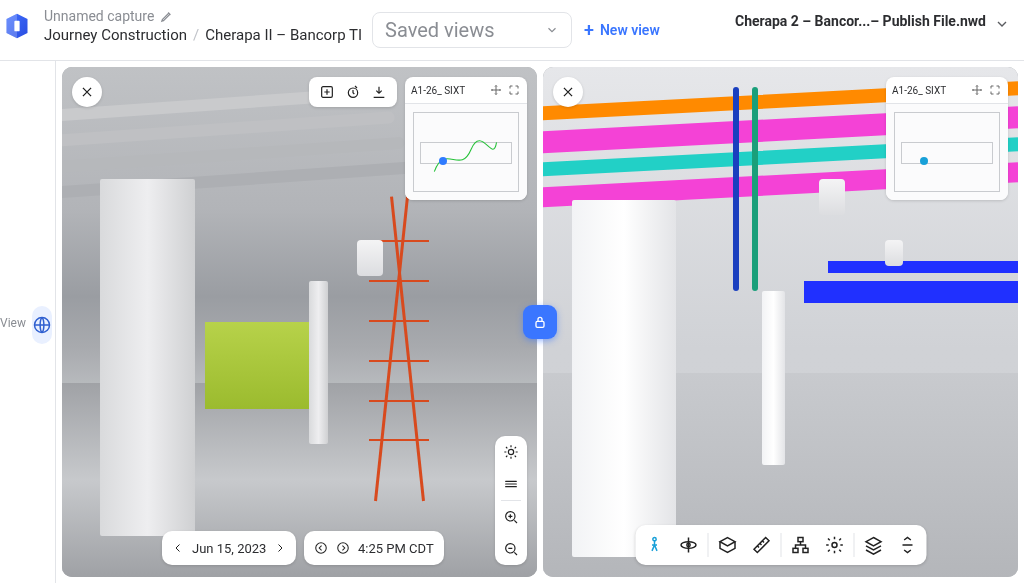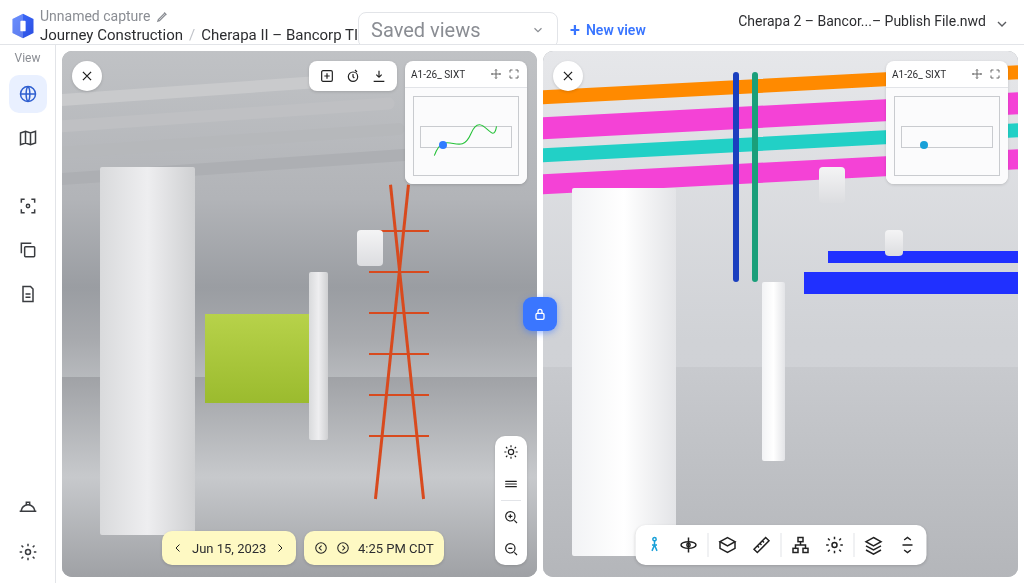--- a/index.html
+++ b/index.html
@@ -8,39 +8,39 @@
     --muted:#8a8d93;
     --blue:#3a76ff;
     --blue-dark:#2f5fd0;
     --bg:#ffffff;
     --shadow:0 1px 3px rgba(0,0,0,.15);
   }
   *{box-sizing:border-box;font-family:-apple-system,BlinkMacSystemFont,"Segoe UI",Roboto,sans-serif}
   html,body{margin:0;height:100%;width:100%;overflow:hidden;color:var(--text);background:#fff}
   .app{display:flex;flex-direction:column;width:1024px;height:583px;position:relative}
   
-  .header{display:flex;align-items:flex-start;padding:6px 10px 0 6px;gap:0;height:45px;border-bottom:1px solid var(--border)}
+  .header{display:flex;align-items:flex-start;padding:6px 10px 0 0;gap:10px;height:61px;border-bottom:1px solid var(--border)}
   .logo{width:34px;height:34px;border-radius:8px;margin-top:3px;display:flex;align-items:center;justify-content:center}
   .logo svg{display:block}
   .title-block{display:flex;flex-direction:column;min-width:270px;padding-top:2px}
   .title-row{display:flex;align-items:center;gap:6px;color:var(--muted);font-size:14px}
   .title-row .pencil{width:14px;height:14px;stroke:#8a8d93}
   .breadcrumb{display:flex;align-items:flex-end;gap:6px;font-size:15px;color:var(--text);margin-top:2px}
   .breadcrumb .sep{color:#c0c3c9}
   .saved-views{margin-top:6px;display:flex;align-items:center;gap:12px}
   .dropdown{display:flex;align-items:center;justify-content:space-between;width:200px;height:36px;border:1px solid var(--border);border-radius:8px;padding:0 12px;color:var(--muted);font-size:20px;cursor:pointer}
   .new-view{display:flex;align-items:center;gap:6px;color:var(--blue);font-weight:600;font-size:14px;cursor:pointer}
   .new-view .plus{font-size:18px;line-height:1}
   .file-info{margin-left:auto;margin-top:4px;text-align:left;display:flex;align-items:center;gap:8px;padding-right:4px}
-  .file-title{font-size:14px;font-weight:400;line-height:1.2}
+  .file-title{font-size:14px;font-weight:700;line-height:1.2}
   .file-meta{font-size:11px;color:var(--muted);line-height:1.2}
   .file-chevron{margin-top:6px;cursor:pointer}
   
   .body{flex:1;display:flex;min-height:0}
-  .sidebar{width:56px;border-right:1px solid var(--border);display:flex;flex-direction:column;align-items:center;padding-top:6px;gap:6px}
+  .sidebar{width:56px;border-right:1px solid var(--border);display:flex;flex-direction:row;align-items:center;padding-top:6px;gap:6px}
   .side-label{font-size:12px;color:var(--muted);margin-bottom:4px}
   .side-btn{width:38px;height:38px;display:flex;align-items:center;justify-content:center;border-radius:10px;cursor:pointer;color:#3a3c40}
   .side-btn.active{background:#e9f0ff;color:var(--blue-dark)}
   .side-gap{flex:1}
   
   .panes{flex:1;display:flex;gap:6px;padding:6px;background:#fff;position:relative;min-width:0}
   .pane{flex:1;position:relative;border-radius:10px;overflow:hidden;background:#9fa3a8}
   
   .photo-bg{position:absolute;inset:0;background:
     linear-gradient(180deg,#c0c2c5 0%,#b2b4b8 28%,#9a9da2 45%,#a8aaae 55%,#c8cbce 70%,#b0b3b7 100%);
@@ -69,21 +69,21 @@
   .minimap-head{display:flex;align-items:center;height:27px;padding:0 6px;font-size:10px;gap:4px;border-bottom:1px solid var(--border)}
   .minimap-head .mh-title{flex:1;white-space:nowrap;overflow:hidden;text-overflow:ellipsis}
   .minimap-head .mh-btn{width:14px;height:14px;cursor:pointer;display:flex;align-items:center;justify-content:center}
   .minimap-body{height:96px;background:#fbfbfc;position:relative}
   .minimap-body .fp{position:absolute;inset:8px;border:1px solid #c9cbcf}
   .minimap-body .corridor{position:absolute;left:12%;top:40%;width:76%;height:22%;border:1px solid #c9cbcf}
   .minimap-body .dot{position:absolute;width:8px;height:8px;border-radius:50%;background:#2f7bff;left:28%;top:55%}
   .minimap-body .path{position:absolute;left:18%;top:30%;width:60%;height:50%;}
   .minimap-body .path svg{width:100%;height:100%}
   
-  .chip{position:absolute;bottom:12px;background:#fef9c3;border-radius:10px;height:34px;display:flex;align-items:center;padding:0 10px;gap:8px;font-size:13px;box-shadow:var(--shadow);z-index:20}
+  .chip{position:absolute;bottom:12px;background:#ffffff;border-radius:10px;height:34px;display:flex;align-items:center;padding:0 10px;gap:8px;font-size:13px;box-shadow:var(--shadow);z-index:20}
   .chip .nav{cursor:pointer;display:flex;align-items:center}
   .chip.date{left:100px}
   .chip.time{left:242px}
   .vtoolbar{position:absolute;right:10px;bottom:12px;width:32px;background:#fff;border-radius:10px;display:flex;flex-direction:column;align-items:center;box-shadow:var(--shadow);z-index:20}
   .vtoolbar .vi{width:32px;height:32px;display:flex;align-items:center;justify-content:center;cursor:pointer}
   
   .bim-toolbar{position:absolute;bottom:12px;left:50%;transform:translateX(-50%);background:#fff;border-radius:10px;height:40px;display:flex;align-items:center;box-shadow:var(--shadow);z-index:20}
   .bim-toolbar .grp{display:flex;align-items:center;height:100%;padding:0 8px;gap:12px}
   .bim-toolbar .sepv{width:1px;height:60%;background:var(--border)}
   .bim-toolbar .tb{cursor:pointer;display:flex;align-items:center;justify-content:center;width:22px;height:22px}

